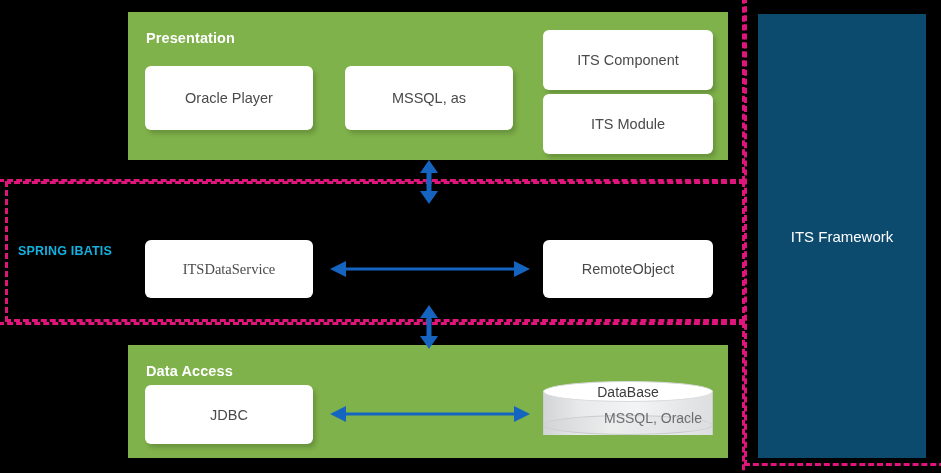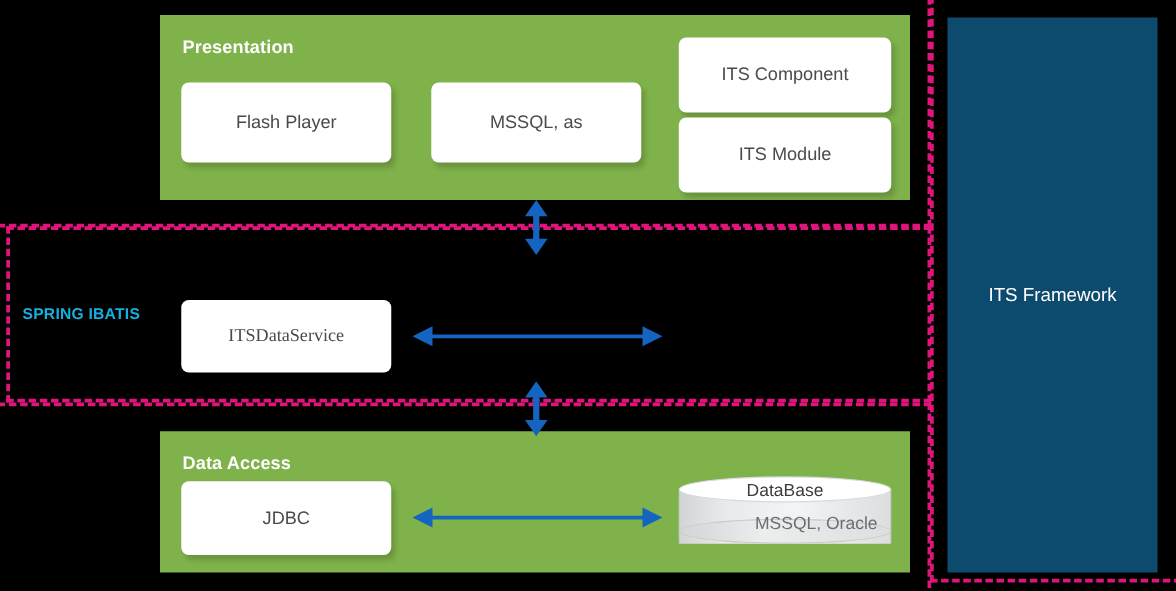--- a/index.html
+++ b/index.html
@@ -121,26 +121,27 @@
   <div class="dashed" id="dash-presentation"></div>
   <div class="dashed" id="dash-spring"></div>
   <div class="dashed" id="dash-dataaccess"></div>
   <div class="dashed" id="dash-framework"></div>
 
   <div id="spring-ibatis-label">SPRING IBATIS</div>
 
   <div class="panel" id="panel-presentation">
     <div class="panel-title">Presentation</div>
   </div>
-  <div class="card" id="card-flash-player">Flash Player</div>
+  <div class="card" id="card-flash-player">Oracle Player</div>
   <div class="card" id="card-mxml">MSSQL, as</div>
   <div class="card" id="card-its-component">ITS Component</div>
   <div class="card" id="card-its-module">ITS Module</div>
 
   <div class="card" id="card-itsdataservice">ITSDataService</div>
+  <div class="card" id="card-remoteobject">RemoteObject</div>
 
   <div class="panel" id="panel-dataaccess">
     <div class="panel-title">Data Access</div>
   </div>
   <div class="card" id="card-jdbc">JDBC</div>
 
   <div id="db-cylinder">
     <div class="cyl-body"></div>
     <div class="cyl-bottom"></div>
     <div class="cyl-top"></div>

